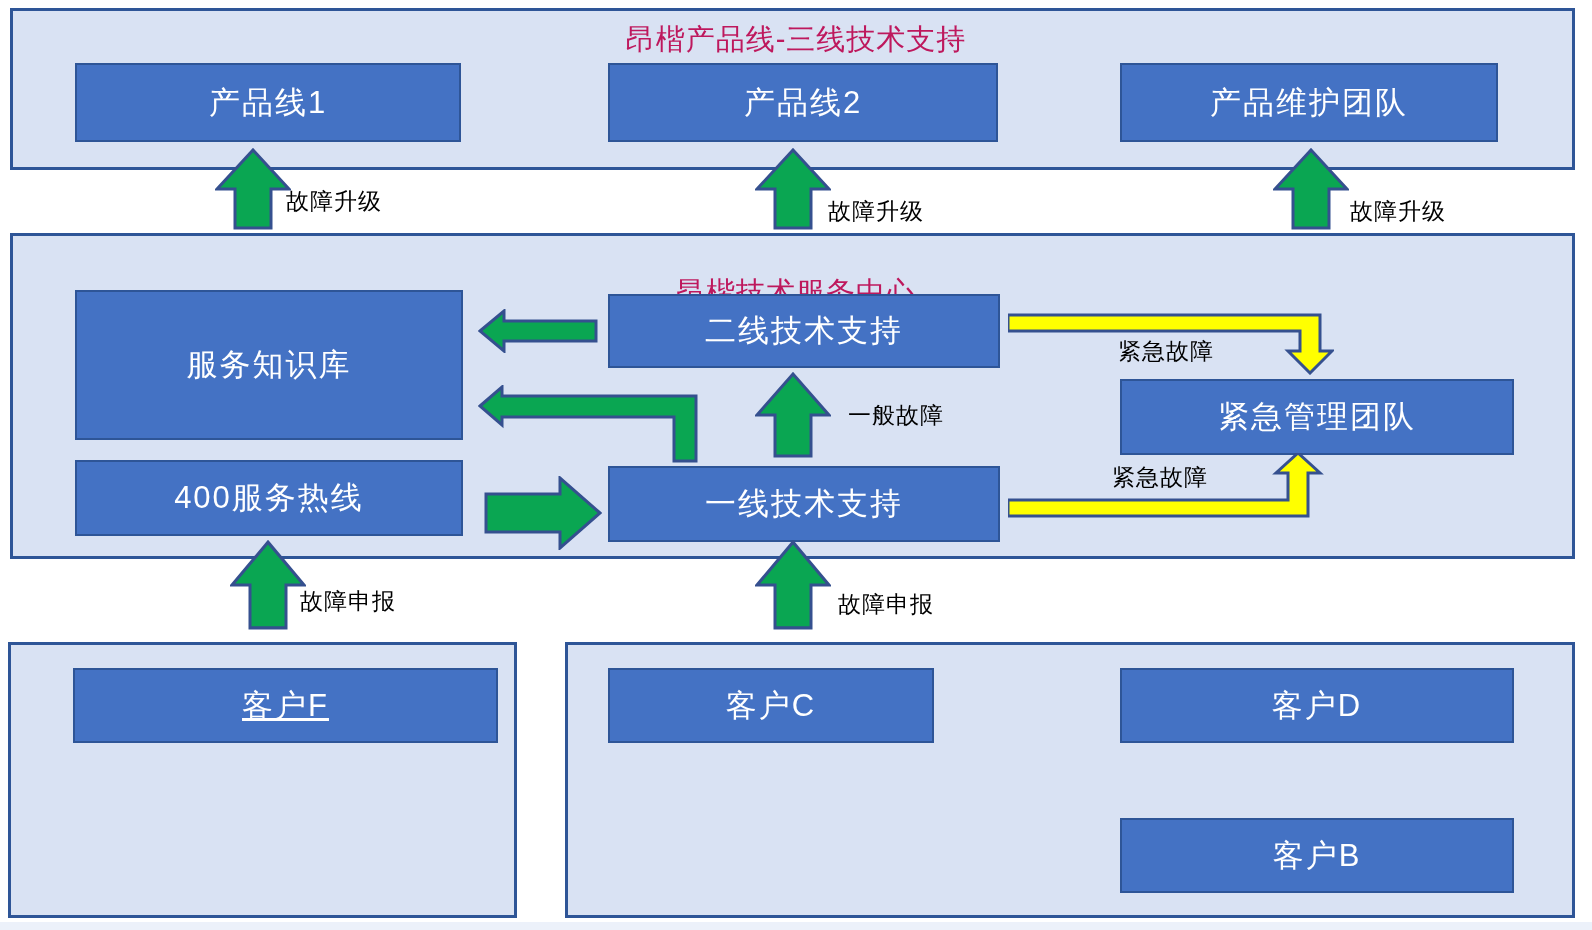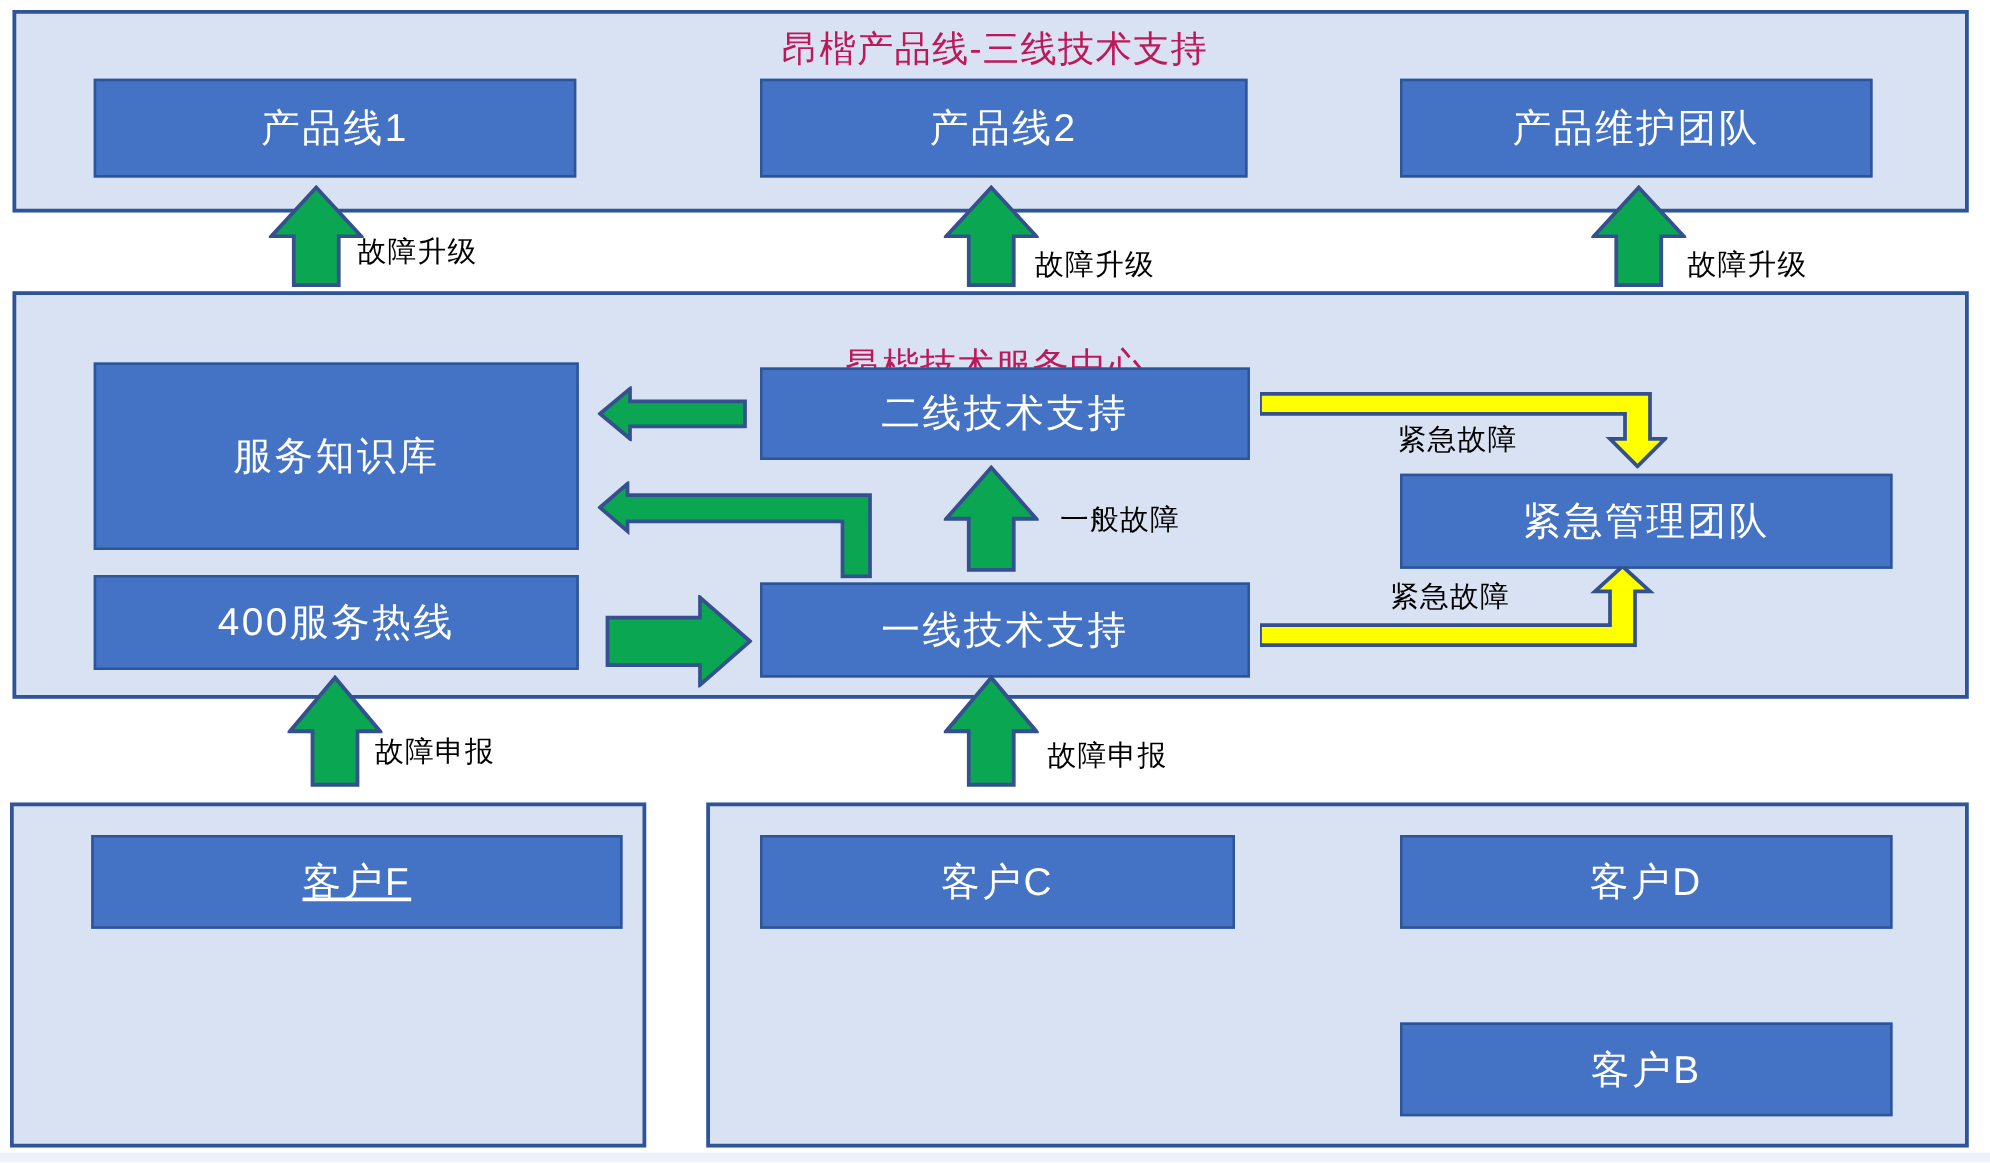--- a/index.html
+++ b/index.html
@@ -119,21 +119,21 @@
   </svg>
   <div class="flow-label" style="left:300px;top:586px;">故障申报</div>
   <div class="flow-label" style="left:838px;top:589px;">故障申报</div>
 
   <div class="container" style="left:8px;top:642px;width:509px;height:276px;"></div>
   <div class="node" style="left:73px;top:668px;width:425px;height:75px;text-decoration:underline;">
     <span>客户F</span>
   </div>
 
   <div class="container" style="left:565px;top:642px;width:1010px;height:276px;"></div>
-  <div class="node" style="left:608px;top:668px;width:380px;height:75px;">
+  <div class="node" style="left:608px;top:668px;width:326px;height:75px;">
     <span>客户C</span>
   </div>
   <div class="node" style="left:1120px;top:668px;width:394px;height:75px;">
     <span>客户D</span>
   </div>
   <div class="node" style="left:1120px;top:818px;width:394px;height:75px;">
     <span>客户B</span>
   </div>
 
   <div class="bottom-strip" style="top:922px;height:8px;"></div>

